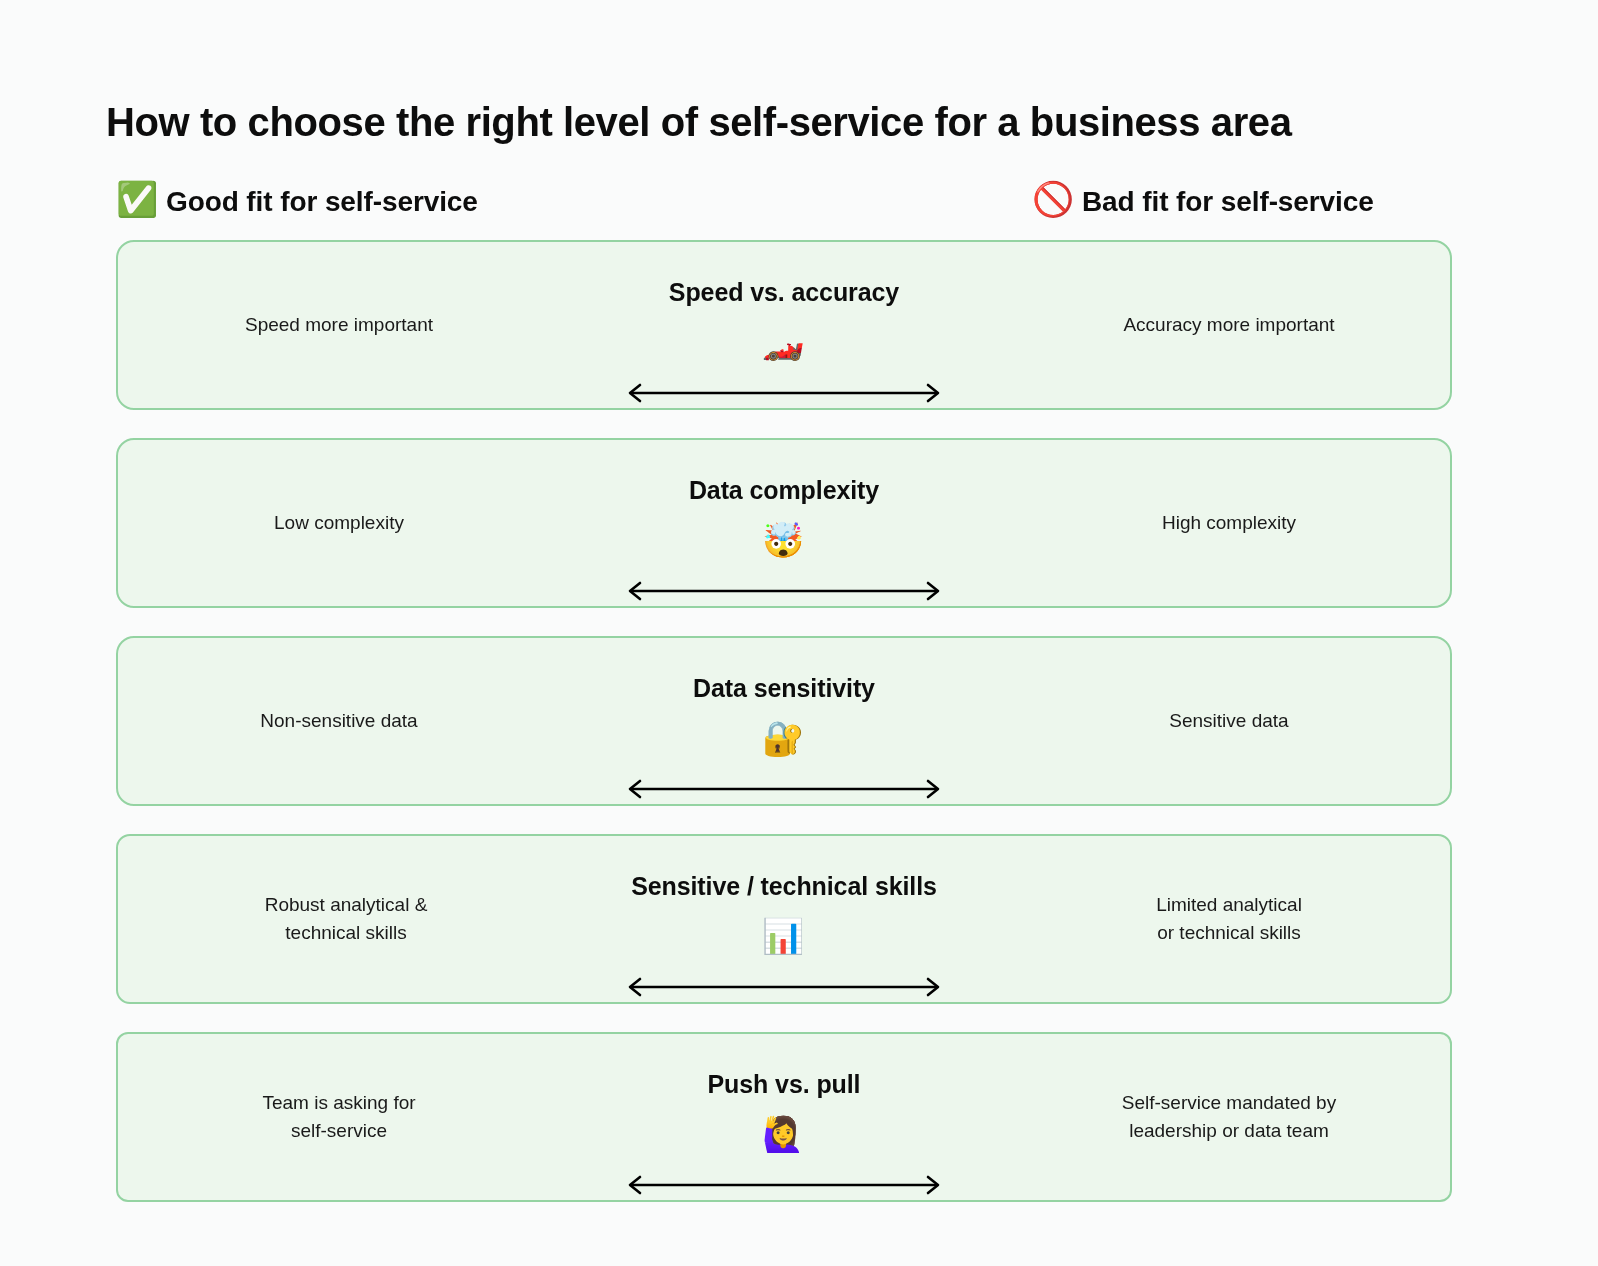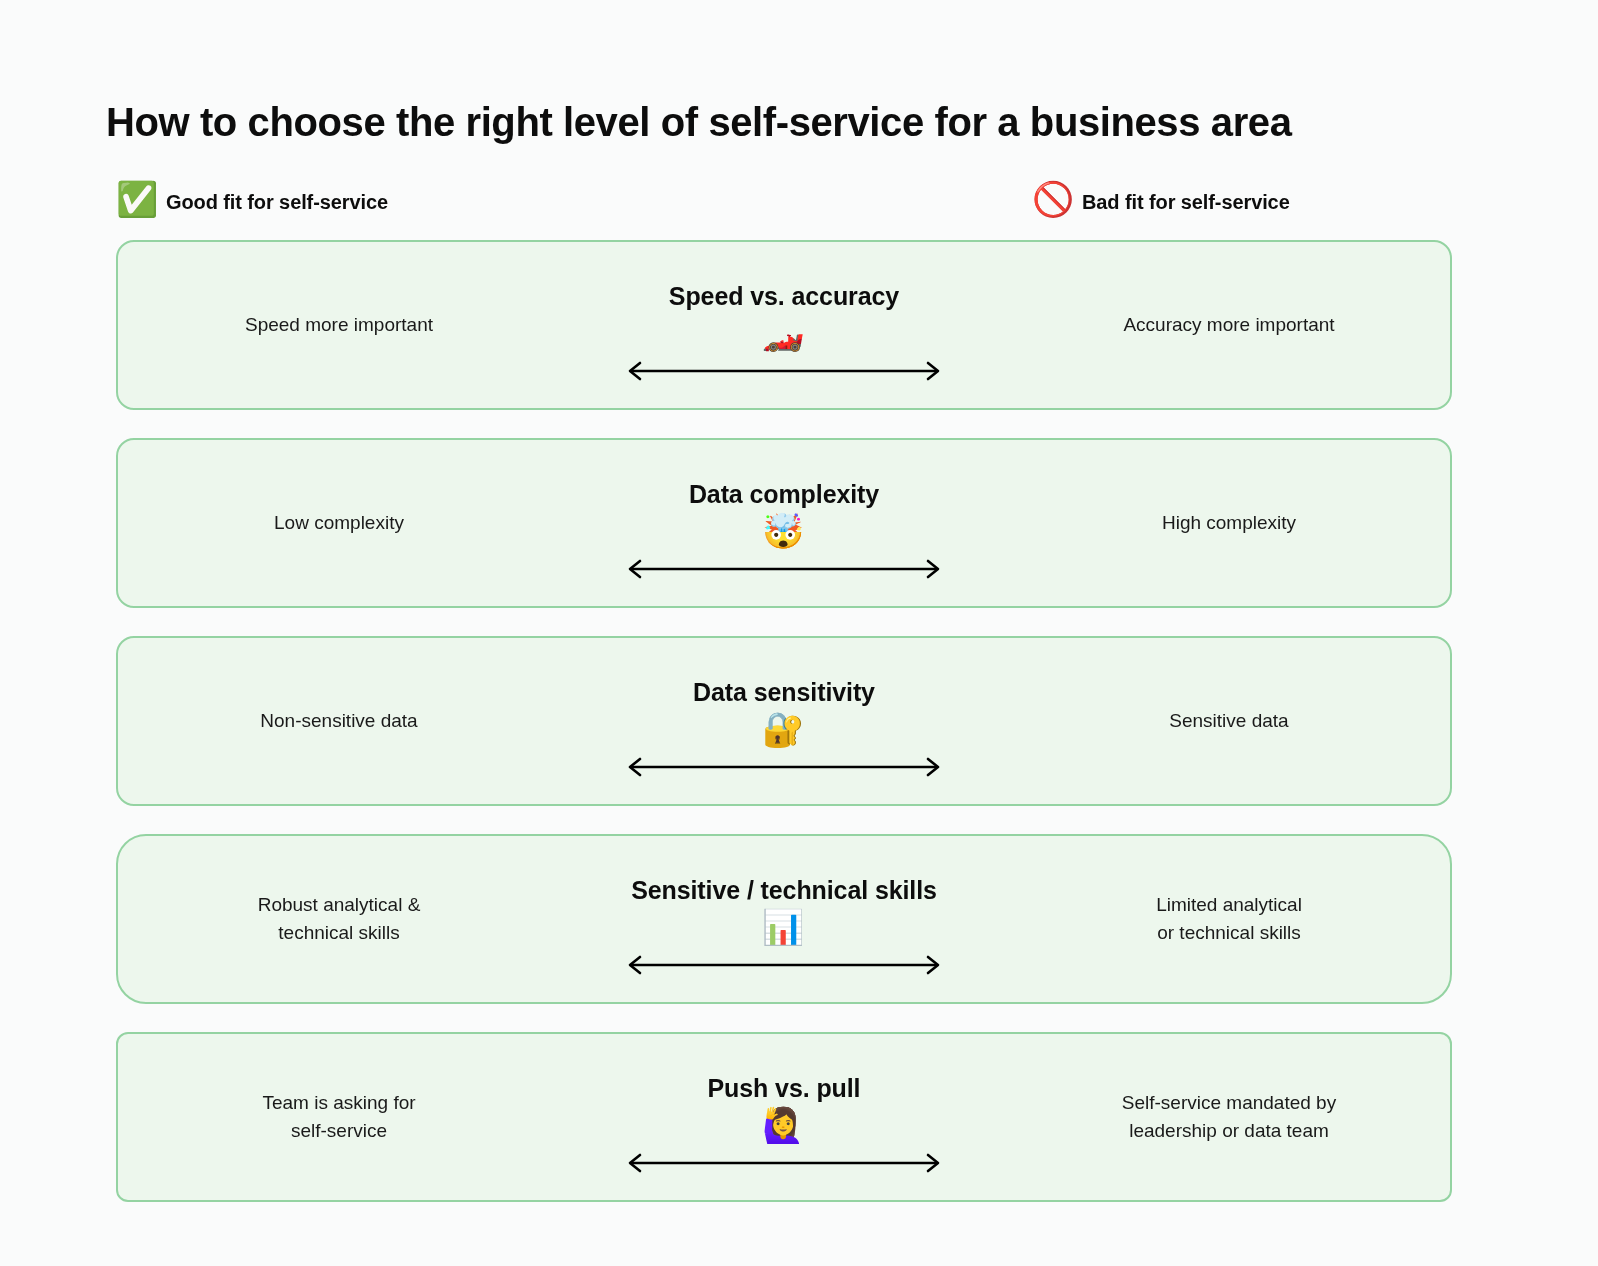--- a/index.html
+++ b/index.html
@@ -56,21 +56,21 @@
 
   .legend-icon {
     font-size: 34px;
     line-height: 1;
     display: inline-block;
     width: 40px;
     height: 40px;
     text-align: center;
   }
   .legend-label {
-    font-size: 20px;
+    font-size: 28px;
     font-weight: 700;
     color: #0d0d0d;
     letter-spacing: -0.1px;
     white-space: nowrap;
   }
 
   
   .rows {
     position: absolute;
     left: 116px;
@@ -101,29 +101,29 @@
     color: #1a1a1a;
     padding: 0 10px;
     box-sizing: border-box;
   }
   .col-left  { margin-left: 6px; }
   .col-right { margin-left: auto; margin-right: 6px; }
 
   .col-center {
     position: absolute;
     left: 50%;
-    top: 7px;
+    top: 16px;
     transform: translateX(-50%);
     height: 100%;
     width: 460px;
     display: flex;
     flex-direction: column;
     align-items: center;
     justify-content: center;
-    gap: 2px;
+    gap: 15px;
   }
   .center-title {
     font-size: 25px;
     font-weight: 700;
     color: #0d0d0d;
     letter-spacing: -0.1px;
     text-align: center;
     white-space: nowrap;
   }
   .center-emoji {
@@ -198,21 +198,21 @@
       <div class="center-title">Data sensitivity</div>
       <div class="center-emoji">🔐</div>
       <svg class="center-arrow" viewBox="0 0 326 24">
         <line x1="10" y1="12" x2="316" y2="12" stroke="#000000" stroke-width="2.6"></line>
         <polyline points="19,4 9,12 19,20" fill="none" stroke="#000000" stroke-width="2.6" stroke-linecap="round" stroke-linejoin="round"></polyline>
         <polyline points="307,4 317,12 307,20" fill="none" stroke="#000000" stroke-width="2.6" stroke-linecap="round" stroke-linejoin="round"></polyline>
       </svg>
     </div>
     <div class="col-right">Sensitive data</div>
   </div>
-      <div class="row-card tall" style="background: rgb(237, 247, 237); border-color: rgb(148, 211, 162); border-radius: 30px;">
+      <div class="row-card tall" style="background: rgb(237, 247, 237); border-color: rgb(148, 211, 162); border-radius: 14px; padding-left: 7px;">
     <div class="col-left">Robust analytical &amp;<br>technical skills</div>
     <div class="col-center">
       <div class="center-title">Sensitive / technical skills</div>
       <div class="center-emoji">📊</div>
       <svg class="center-arrow" viewBox="0 0 326 24">
         <line x1="10" y1="12" x2="316" y2="12" stroke="#000000" stroke-width="2.6"></line>
         <polyline points="19,4 9,12 19,20" fill="none" stroke="#000000" stroke-width="2.6" stroke-linecap="round" stroke-linejoin="round"></polyline>
         <polyline points="307,4 317,12 307,20" fill="none" stroke="#000000" stroke-width="2.6" stroke-linecap="round" stroke-linejoin="round"></polyline>
       </svg>
     </div>

